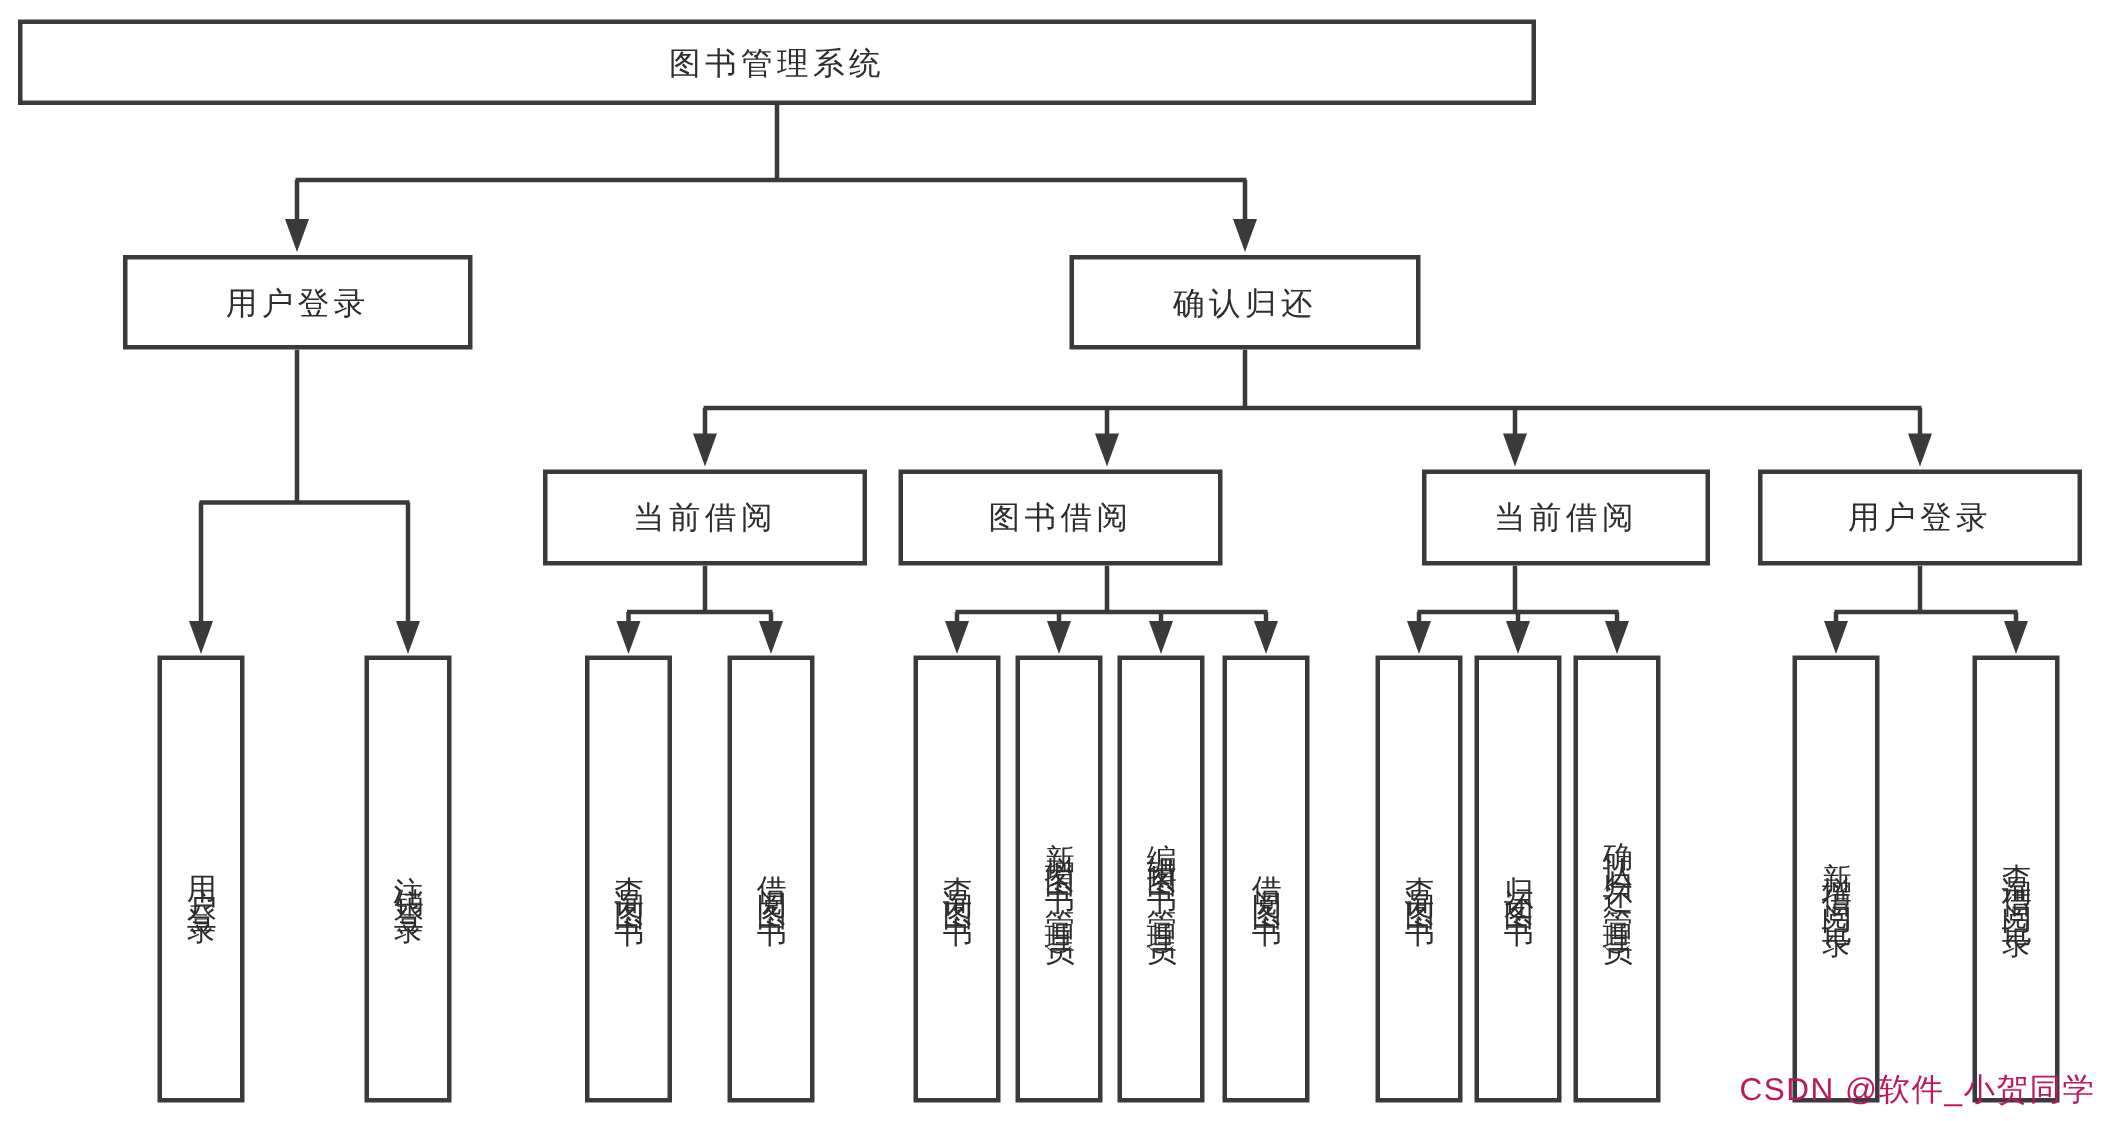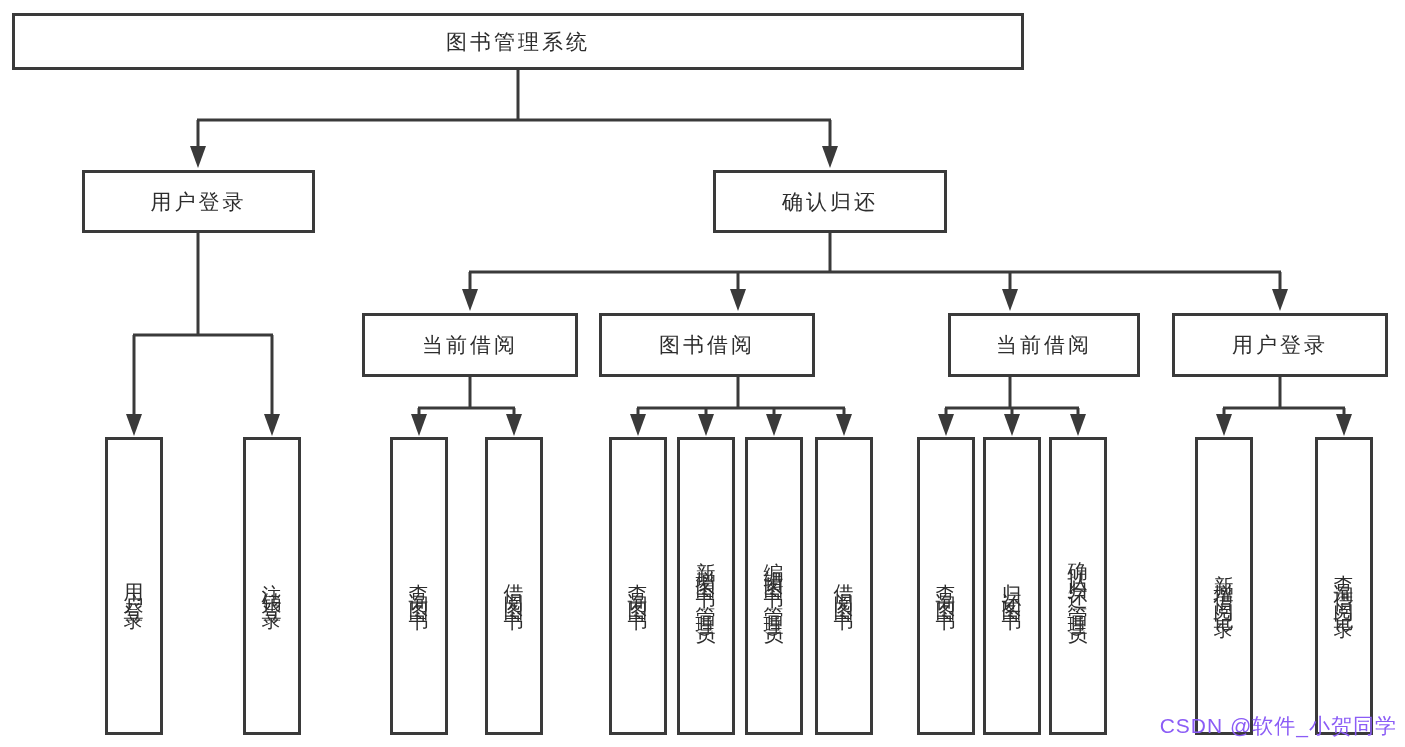--- a/index.html
+++ b/index.html
@@ -35,21 +35,21 @@
     position: absolute;
     left: 0; top: 0;
     z-index: 1;
     pointer-events: none;
   }
   .watermark {
     position: absolute;
     right: 8px;
     top: 712px;
     font-size: 21px;
-    color: #8b5cf6;
+    color: #be185d;
     letter-spacing: 1px;
     z-index: 3;
     white-space: nowrap;
   }
 
   
   #n-root   { left: 12px;   top: 13px;  width: 1012px; height: 57px; }
   #n-user   { left: 82px;   top: 170px; width: 233px;  height: 63px; }
   #n-mgmt   { left: 713px;  top: 170px; width: 234px;  height: 63px; }
   #n-newbk  { left: 362px;  top: 313px; width: 216px;  height: 64px; }

